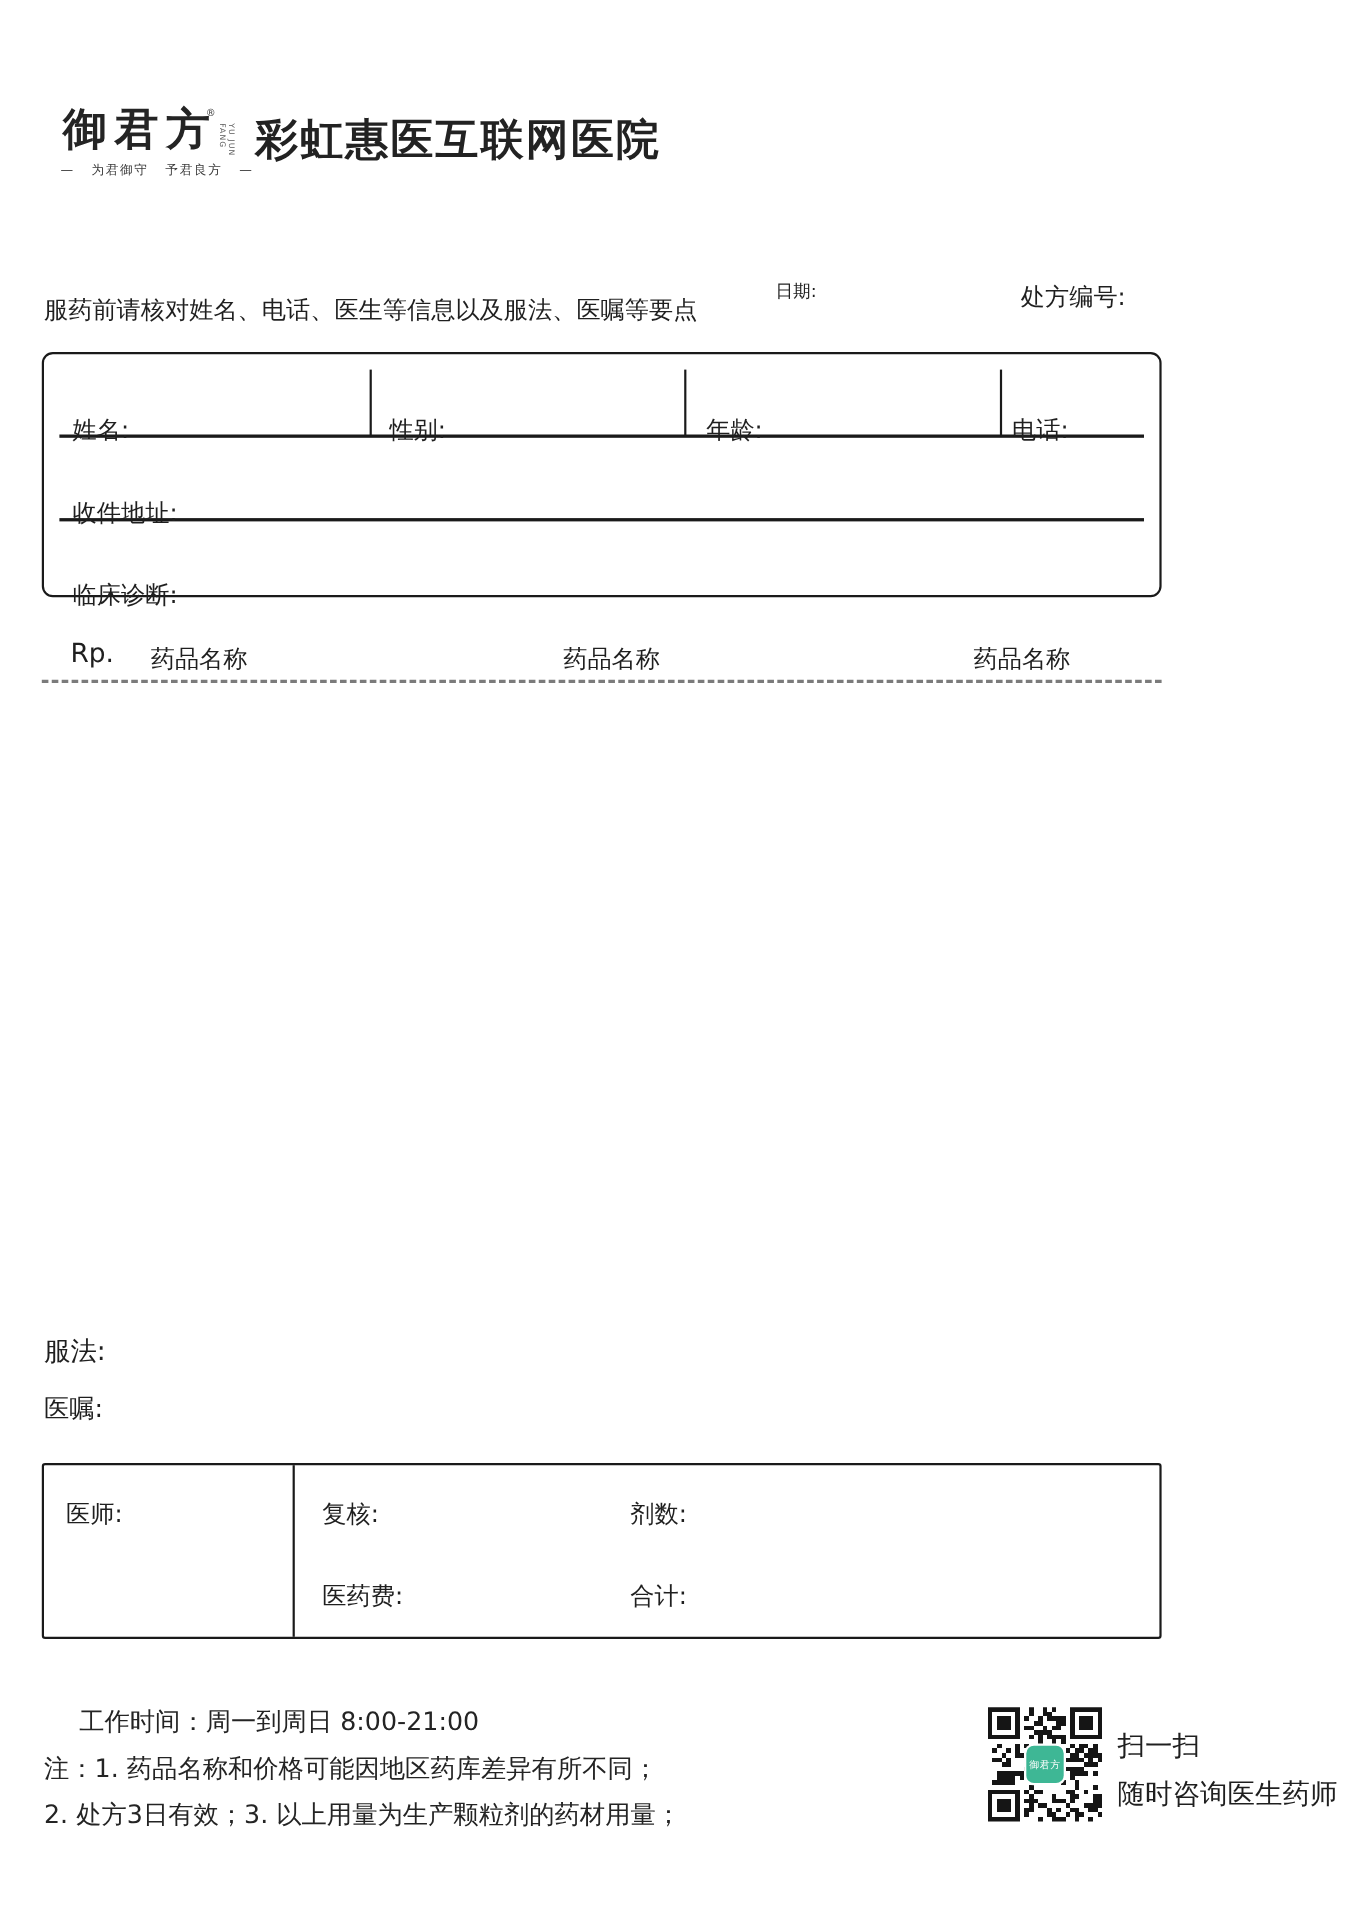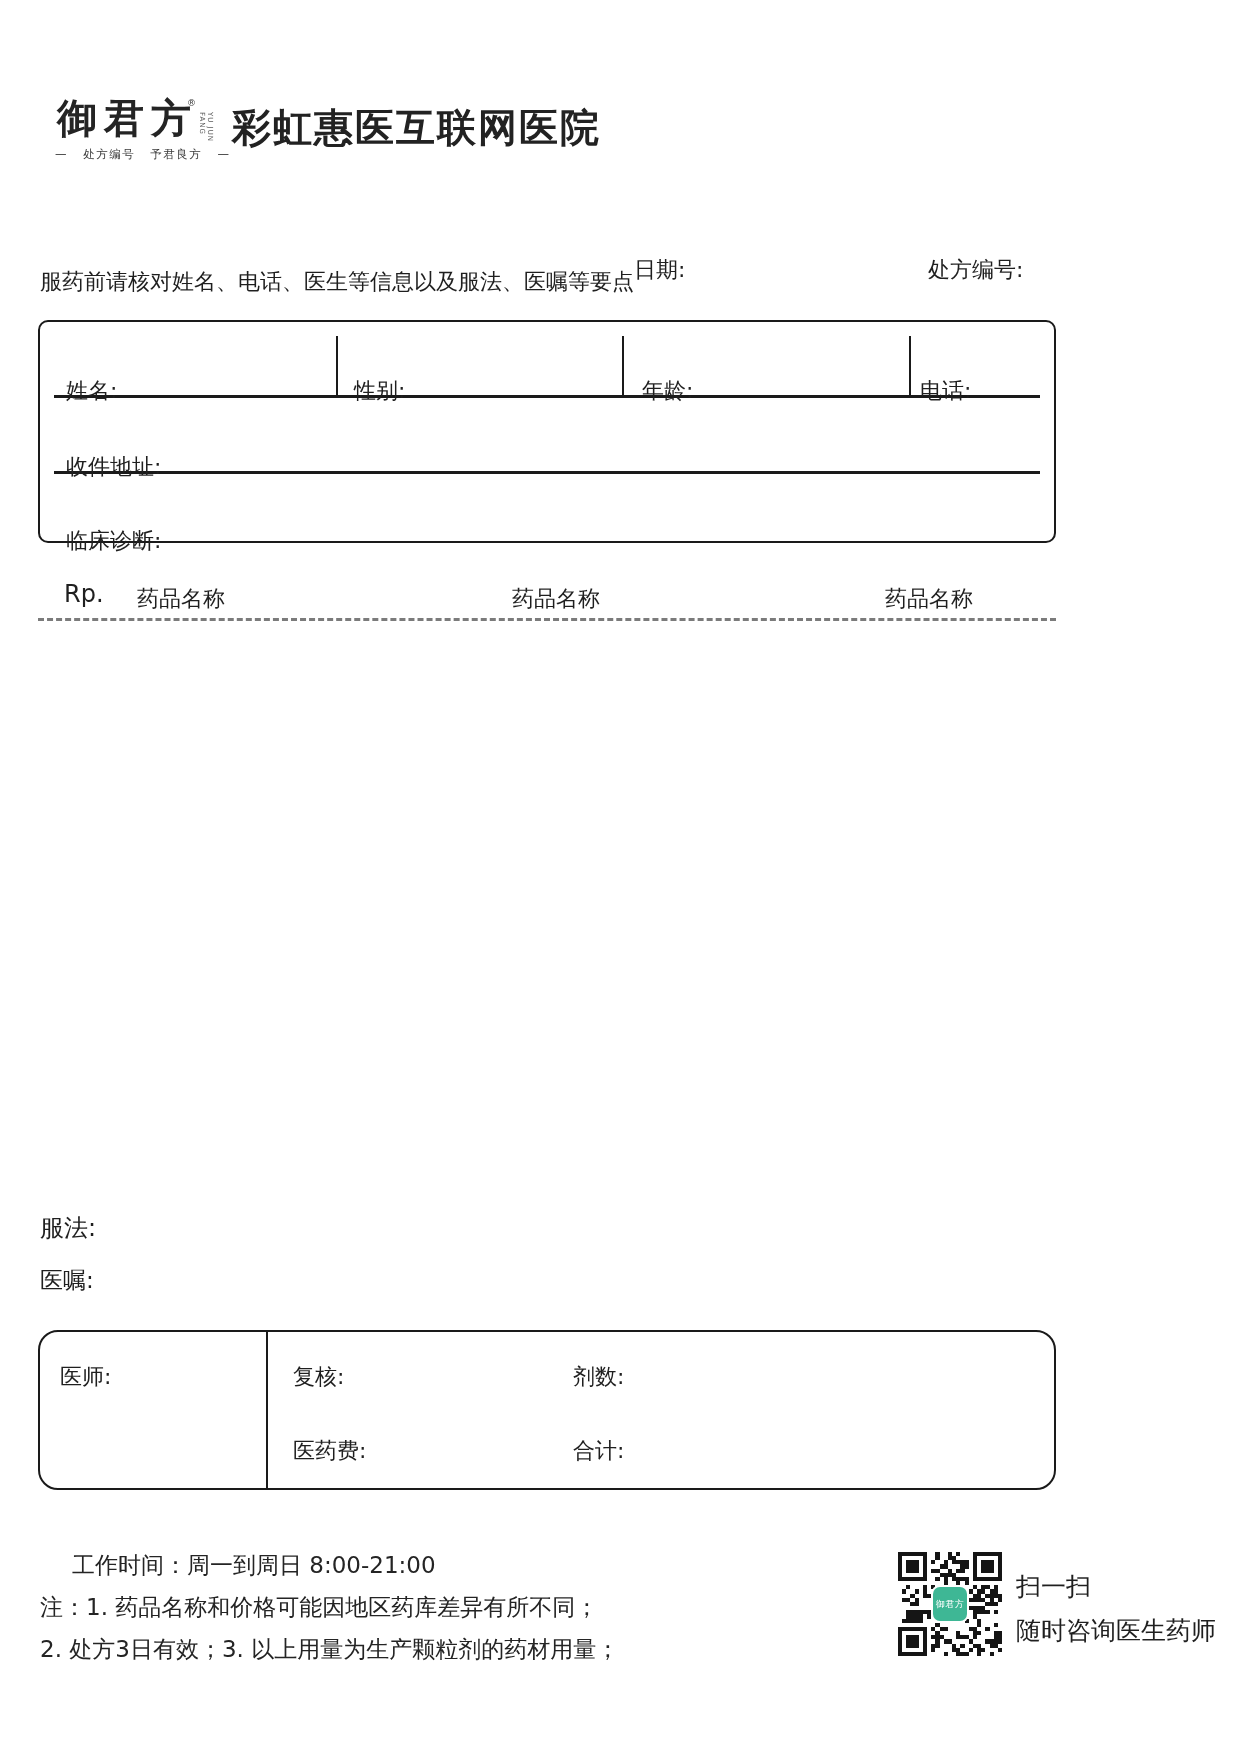--- a/index.html
+++ b/index.html
@@ -24,21 +24,21 @@
     left:55px;top:147px;font-size:11.5px;color:#3a3a3a;
     letter-spacing:1.5px;word-spacing:10px;white-space:nowrap;
   }
   .hospital-title{
     left:232px;top:108px;font-size:39px;font-weight:900;
     letter-spacing:2px;color:#222222;line-height:1;white-space:nowrap;
   }
 
   
   .notice-text{left:40px;top:267px;font-size:22px;white-space:nowrap;}
-  .date-label{left:634px;top:255px;font-size:22px;}
+  .date-label{left:705px;top:255px;font-size:16px;}
   .rx-number-label{left:928px;top:255px;font-size:22px;}
 
   
   .patient-box{
     left:38px;top:320px;width:1018px;height:223px;
     border:2.5px solid #1a1a1a;border-radius:10px;box-sizing:border-box;
   }
   .patient-box .vline{position:absolute;width:2px;background:#1a1a1a;top:14px;height:60px;}
   .vline-1{left:296px;} .vline-2{left:582px;} .vline-3{left:869px;}
   .patient-box .hline{position:absolute;left:14px;right:14px;height:2.5px;background:#1a1a1a;}
@@ -60,21 +60,21 @@
     border-top:3px dashed #7b7b7b;
   }
 
   
   .usage-label{left:40px;top:1212px;font-size:24px;}
   .advice-label{left:40px;top:1265px;font-size:23px;}
 
   
   .sign-box{
     left:38px;top:1330px;width:1018px;height:160px;
-    border:2.5px solid #1a1a1a;border-radius:20px;box-sizing:border-box;
+    border:2.5px solid #1a1a1a;border-radius:3px;box-sizing:border-box;
   }
   .sign-box .vdiv{position:absolute;left:226px;top:0;bottom:0;width:2px;background:#1a1a1a;}
   .sign-box .lbl{position:absolute;font-size:22px;white-space:nowrap;}
   .lbl-physician{left:20px;top:30px;}
   .lbl-review{left:253px;top:30px;}
   .lbl-doses{left:533px;top:30px;}
   .lbl-fee{left:253px;top:104px;}
   .lbl-total{left:533px;top:104px;}
 
   
@@ -96,21 +96,21 @@
   .qr-caption-2{left:1016px;top:1614px;font-size:25px;white-space:nowrap;}
 </style>
 </head>
 <body>
 
 <div class="page">
 
   <div class="abs logo-text">御君方</div>
   <div class="abs reg-mark">®</div>
   <div class="abs logo-vertical">YU JUN FANG</div>
-  <div class="abs tagline">— 处方编号 予君良方 —</div>
+  <div class="abs tagline">— 为君御守 予君良方 —</div>
   <div class="abs hospital-title">彩虹惠医互联网医院</div>
 
   <div class="abs notice-text">服药前请核对姓名、电话、医生等信息以及服法、医嘱等要点</div>
   <div class="abs date-label">日期:</div>
   <div class="abs rx-number-label">处方编号:</div>
 
   <div class="abs patient-box">
     <div class="vline vline-1"></div>
     <div class="vline vline-2"></div>
     <div class="vline vline-3"></div>

